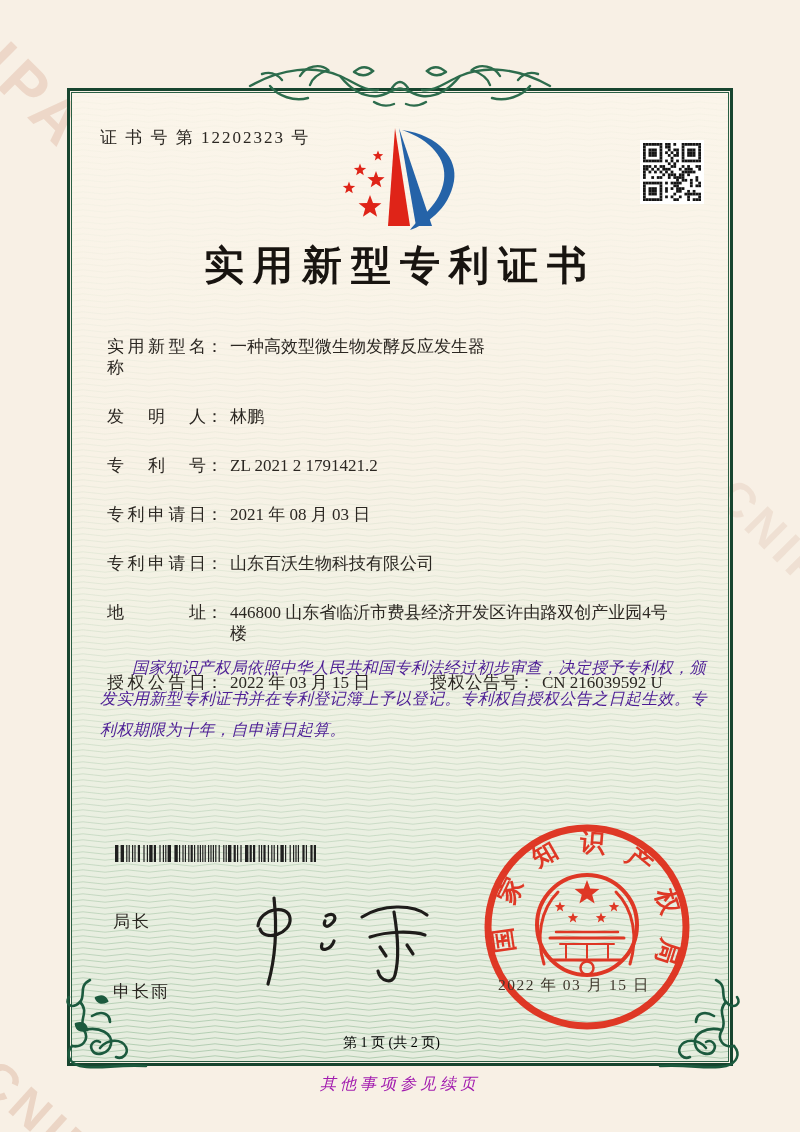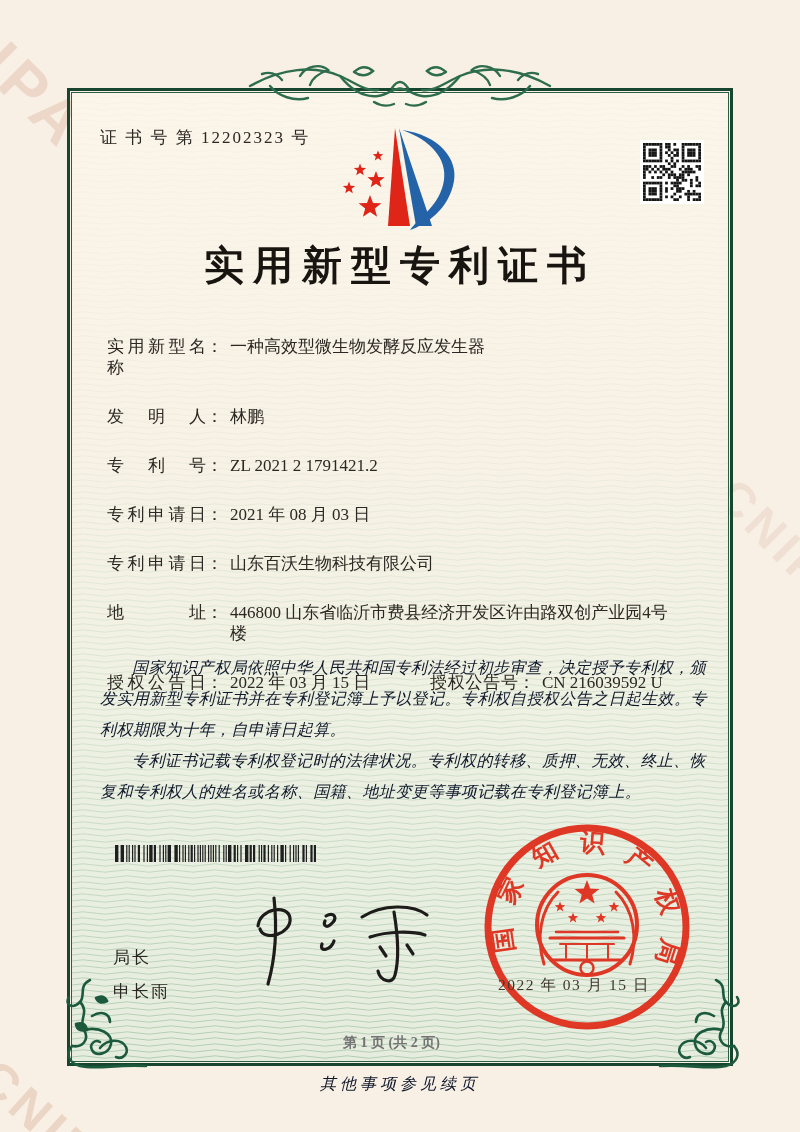--- a/index.html
+++ b/index.html
@@ -45,32 +45,32 @@
   .fields{position:absolute;left:107px;top:336px;width:568px;font-size:17px;}
   .frow{display:flex;margin-bottom:28px;line-height:21px;}
   .flabel{width:99px;text-align:justify;text-align-last:justify;flex:0 0 99px;}
   .fcolon{flex:0 0 auto;}
   .fvalue{padding-left:7px;max-width:455px;}
   .frow.grant .fvalue{max-width:170px;flex:0 0 170px;}
   .pair2{display:flex;margin-left:30px;}
   .pair2 .flabel{flex:0 0 88px;width:88px;}
   .paras{
     position:absolute;left:100px;top:652px;width:608px;
-    font-style:italic;font-size:16px;line-height:31px;color:#0f172a;letter-spacing:.4px;
+    font-style:italic;font-size:16px;line-height:31px;color:#4c1d95;letter-spacing:.4px;
   }
   .paras p{margin:0;text-indent:2em;}
   .barcode{position:absolute;left:115px;top:845px;line-height:0;}
-  .sig-title{position:absolute;left:113px;top:910px;font-size:17px;letter-spacing:2px;margin-top:36px;}
+  .sig-title{position:absolute;left:113px;top:910px;font-size:17px;letter-spacing:2px;}
   .sig-name{position:absolute;left:113px;top:944px;font-size:17px;letter-spacing:2px;margin-top:36px;}
   .sig-script{position:absolute;left:230px;top:884px;}
   .seal{position:absolute;left:480px;top:822px;}
-  .page-info{position:absolute;left:0;right:17px;top:1034px;text-align:center;font-size:14px;color:#737373;font-weight:bold;}
+  .page-info{position:absolute;left:0;right:17px;top:1034px;text-align:center;font-size:14px;color:#000000;}
   .footer-note{
     position:absolute;left:0;right:0;top:1074px;text-align:center;z-index:3;
-    font-style:italic;font-size:16px;letter-spacing:4px;color:#0f172a;
+    font-style:italic;font-size:16px;letter-spacing:4px;color:#a21caf;
   }
 </style>
 </head>
 <body>
 
 <div class="page">
 
   <div class="wm wm1">CNIPA</div>
   <div class="wm wm2">CNIPA</div>
 
@@ -563,21 +563,20 @@
         <span class="pair2">
           <span class="flabel">授权公告号</span>
             <span class="fcolon">：</span>
           <span class="fvalue">CN 216039592 U</span>
         </span>
       </div>
     </div>
 
     <div class="paras">
       <p>国家知识产权局依照中华人民共和国专利法经过初步审查，决定授予专利权，颁发实用新型专利证书并在专利登记簿上予以登记。专利权自授权公告之日起生效。专利权期限为十年，自申请日起算。</p>
-      <p>专利证书记载专利权登记时的法律状况。专利权的转移、质押、无效、终止、恢复和专利权人的姓名或名称、国籍、地址变更等事项记载在专利登记簿上。</p>
     </div>
 
     <svg class="barcode" id="barcode" width="204" height="17">
         <rect x="0.0" y="0" width="3.4" height="17" fill="#1f1f1f"></rect>
         <rect x="5.6" y="0" width="3.4" height="17" fill="#1f1f1f"></rect>
         <rect x="11.2" y="0" width="1.2" height="17" fill="#1f1f1f"></rect>
         <rect x="13.6" y="0" width="1.2" height="17" fill="#1f1f1f"></rect>
         <rect x="17.0" y="0" width="1.2" height="17" fill="#1f1f1f"></rect>
         <rect x="19.4" y="0" width="1.2" height="17" fill="#1f1f1f"></rect>
         <rect x="22.8" y="0" width="2.2" height="17" fill="#1f1f1f"></rect>

